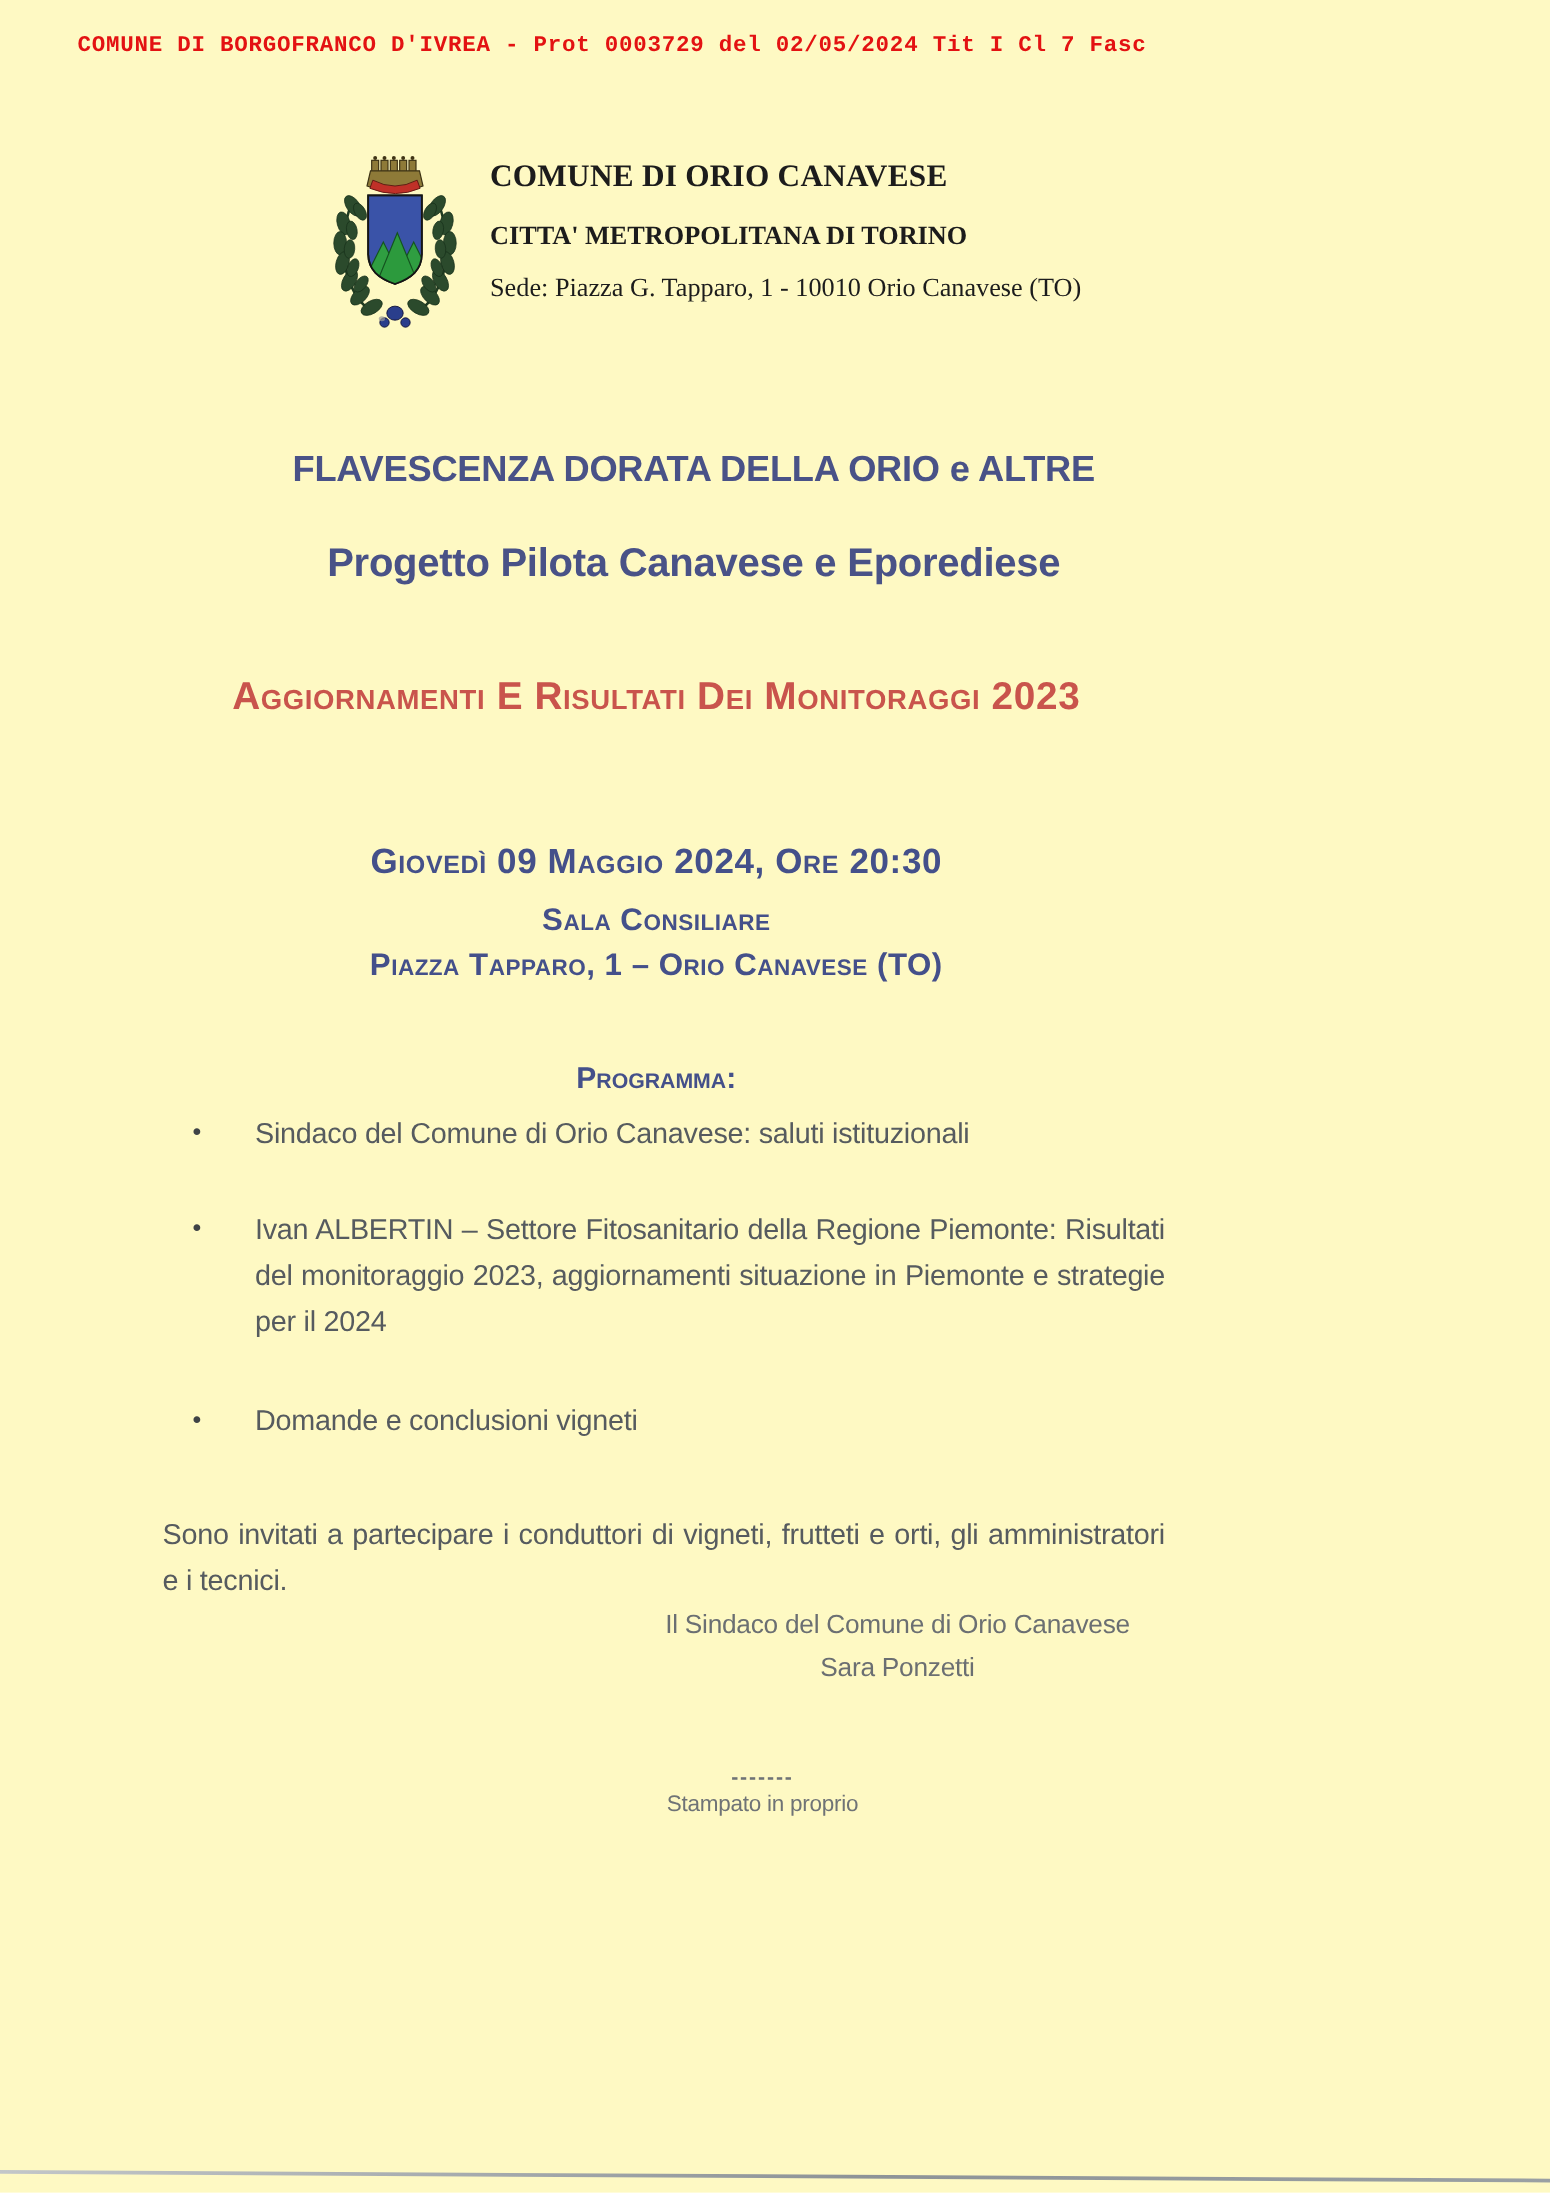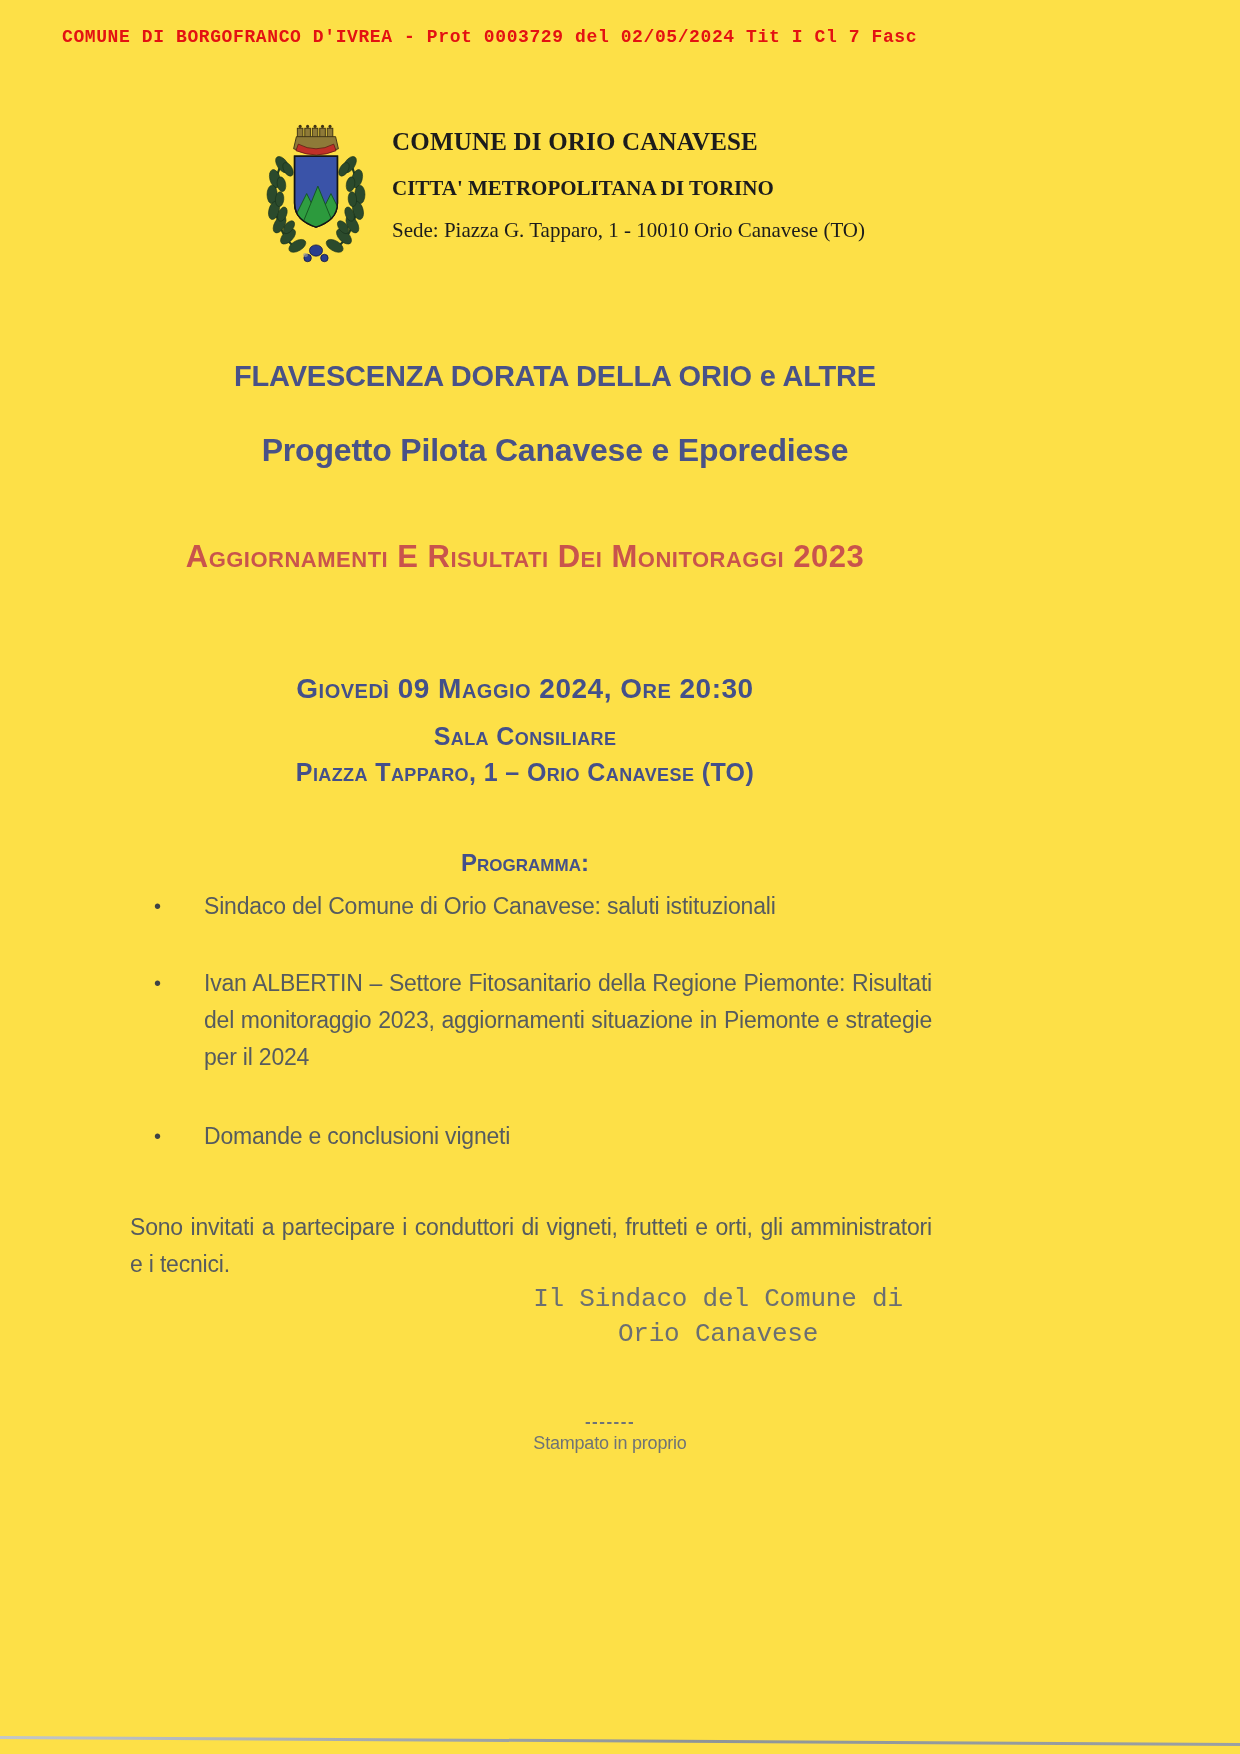--- a/index.html
+++ b/index.html
@@ -1,20 +1,20 @@
 <!DOCTYPE html>
 <html><head>
 <meta charset="utf-8">
 <style>
   html,body{margin:0;padding:0;}
   body{
     width:1240px;height:1754px;background:#ffffff;position:relative;
     font-family:"Liberation Sans",sans-serif;overflow:hidden;
   }
-  .page{position:absolute;inset:0;background:#fde047;}
+  .page{position:absolute;inset:0;background:#fef9c3;}
 
   .stamp{
     position:absolute;left:62px;top:27px;
     font-family:"Liberation Mono",monospace;font-weight:bold;
     font-size:18px;letter-spacing:.6px;color:#e31212;white-space:nowrap;
   }
 
   .letterhead{position:absolute;left:260px;top:112px;display:flex;}
   .coa{width:112px;height:152px;flex:0 0 auto;}
   .lh-text{margin-left:20px;padding-top:16px;font-family:"Liberation Serif",serif;color:#1c1c1c;}
@@ -45,21 +45,21 @@
   .p-item:nth-child(2){margin-bottom:42px;}
   .p-item:last-child{margin-bottom:0;}
   .p-bullet{flex:0 0 50px;padding-left:24px;font-size:20px;line-height:37px;color:#3f4346;}
   .p-text{flex:1;font-size:23px;line-height:37px;letter-spacing:-.2px;}
   .p-text.just{text-align:justify;}
 
   .invitation{position:absolute;left:130px;top:1186px;width:802px;
     font-size:23px;line-height:37px;letter-spacing:-.2px;color:#565b5f;text-align:justify;}
 
   .signature{position:absolute;left:516px;top:1282px;width:404px;text-align:center;
-    color:#6b6f72;font-size:26px;line-height:35px;letter-spacing:-.2px;font-family:Liberation Mono, monospace;}
+    color:#6b6f72;font-size:21px;line-height:35px;letter-spacing:-.2px;}
 
   .print-footer{position:absolute;left:460px;top:1413px;width:300px;text-align:center;color:#6f7376;}
   .pf-sep{font-weight:bold;font-size:17px;letter-spacing:1.5px;line-height:18px;}
   .pf-note{font-size:18px;line-height:24px;letter-spacing:-.2px;}
 
   .scan-edge{position:absolute;left:-6px;top:1736px;width:1254px;height:3px;
     background:linear-gradient(to right,#c3c7c9,#8e9497 55%,#9aa0a3);
     transform:rotate(0.32deg);transform-origin:left center;}
 </style>
 </head>
@@ -172,20 +172,21 @@
     <div class="p-item">
       <span class="p-bullet">•</span>
       <span class="p-text">Domande e conclusioni vigneti</span>
     </div>
   </section>
 
   <p class="invitation">Sono invitati a partecipare i conduttori di vigneti, frutteti e orti, gli amministratori e i tecnici.</p>
 
   <section class="signature">
     <div>Il Sindaco del Comune di Orio Canavese</div>
+    <div>Sara Ponzetti</div>
   </section>
 
   <div class="print-footer">
     <div class="pf-sep">-------</div>
     <div class="pf-note">Stampato in proprio</div>
   </div>
 
   <div class="scan-edge"></div>
 </div>
 

